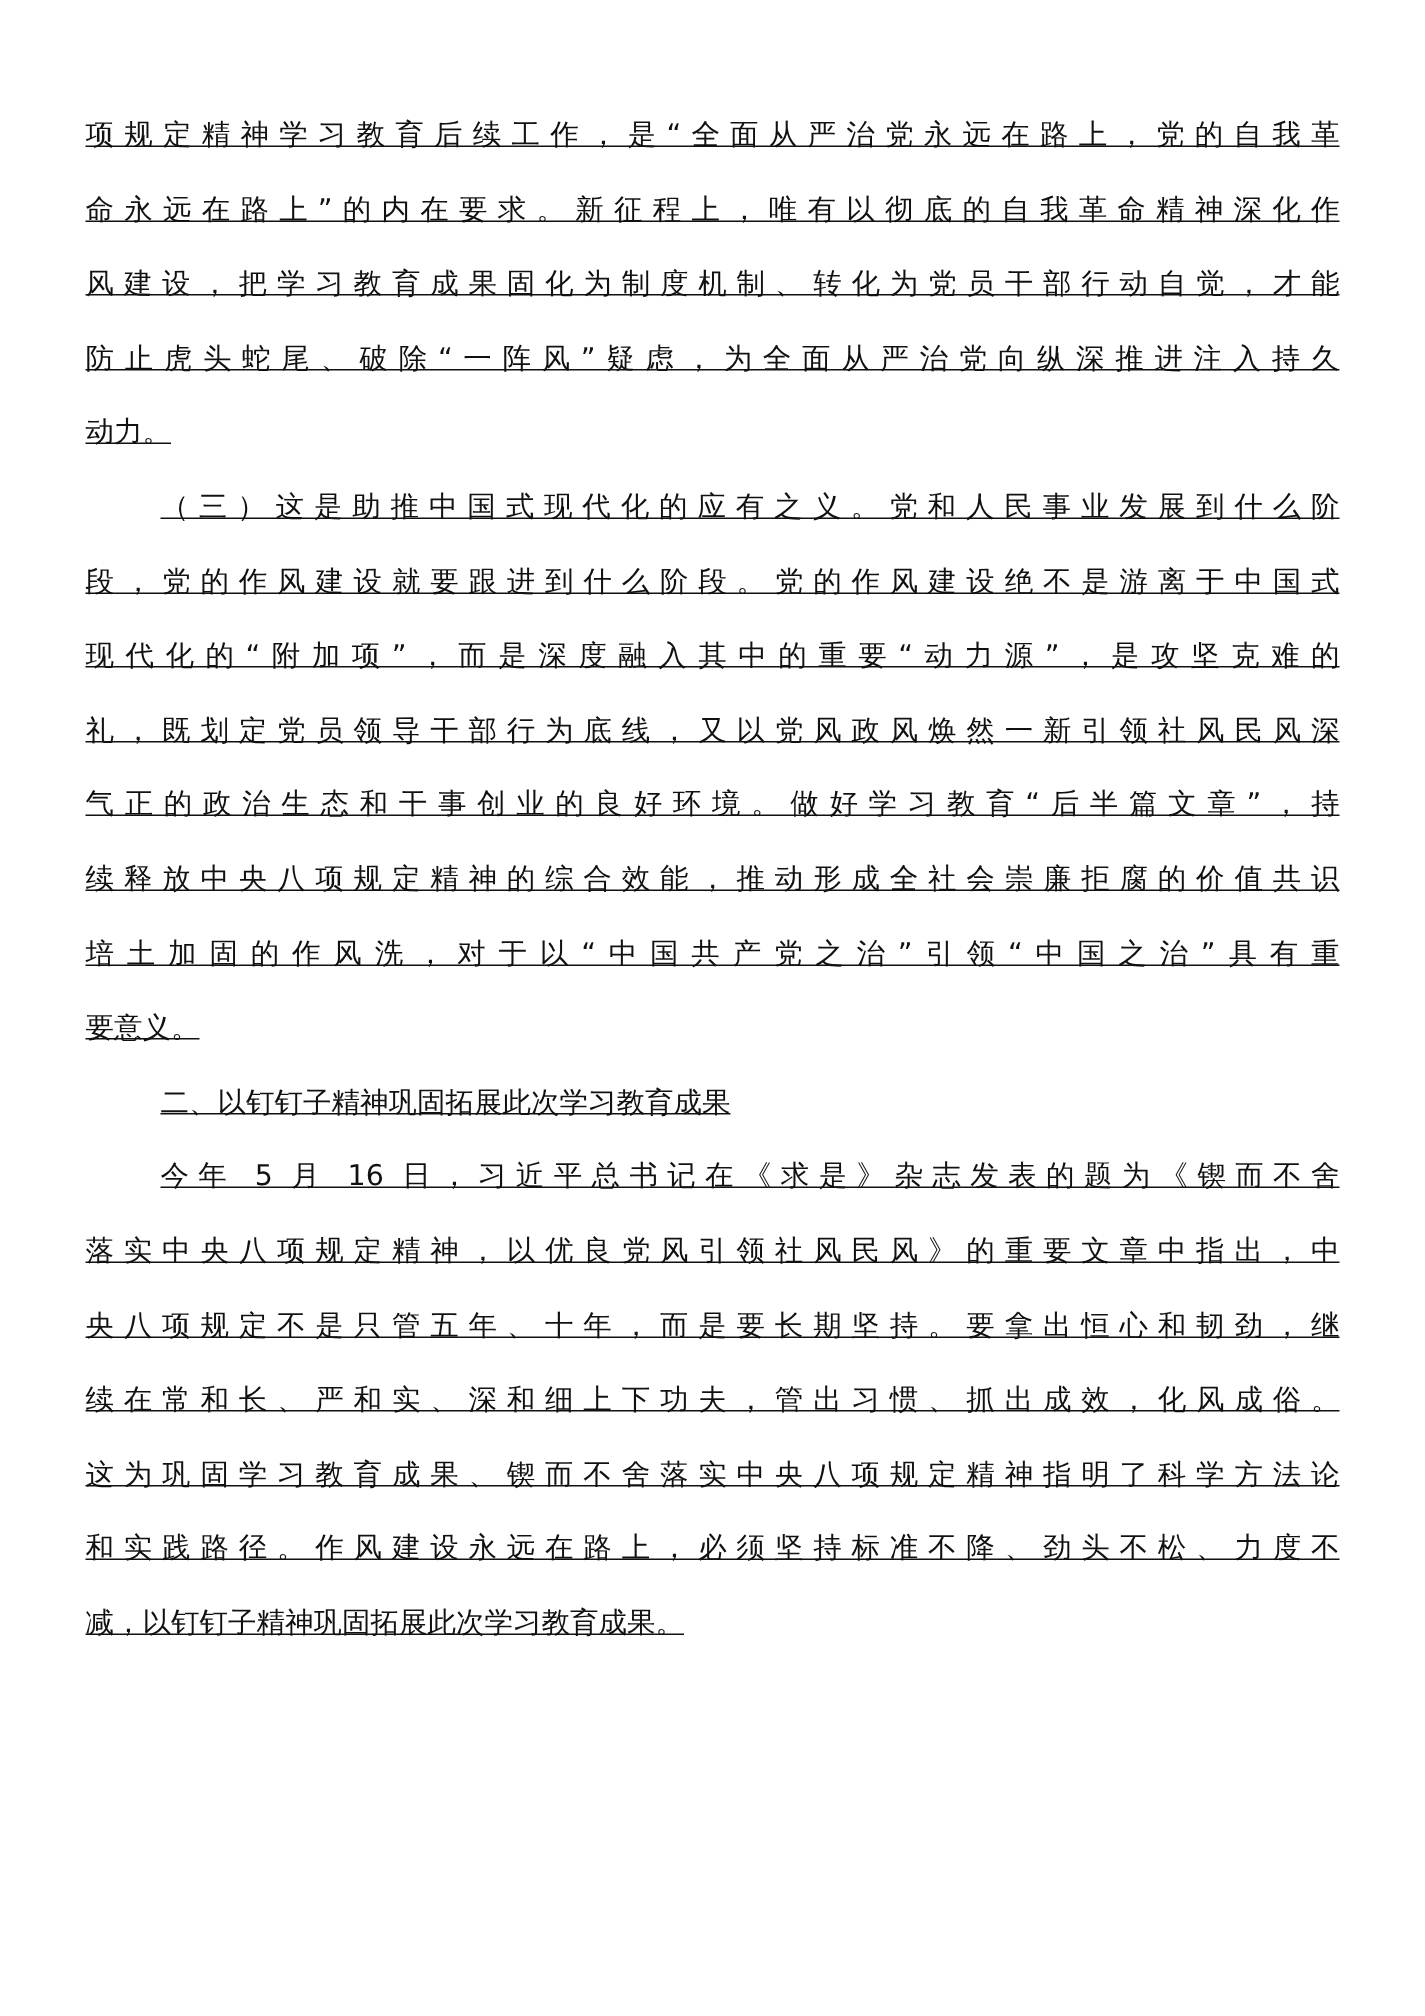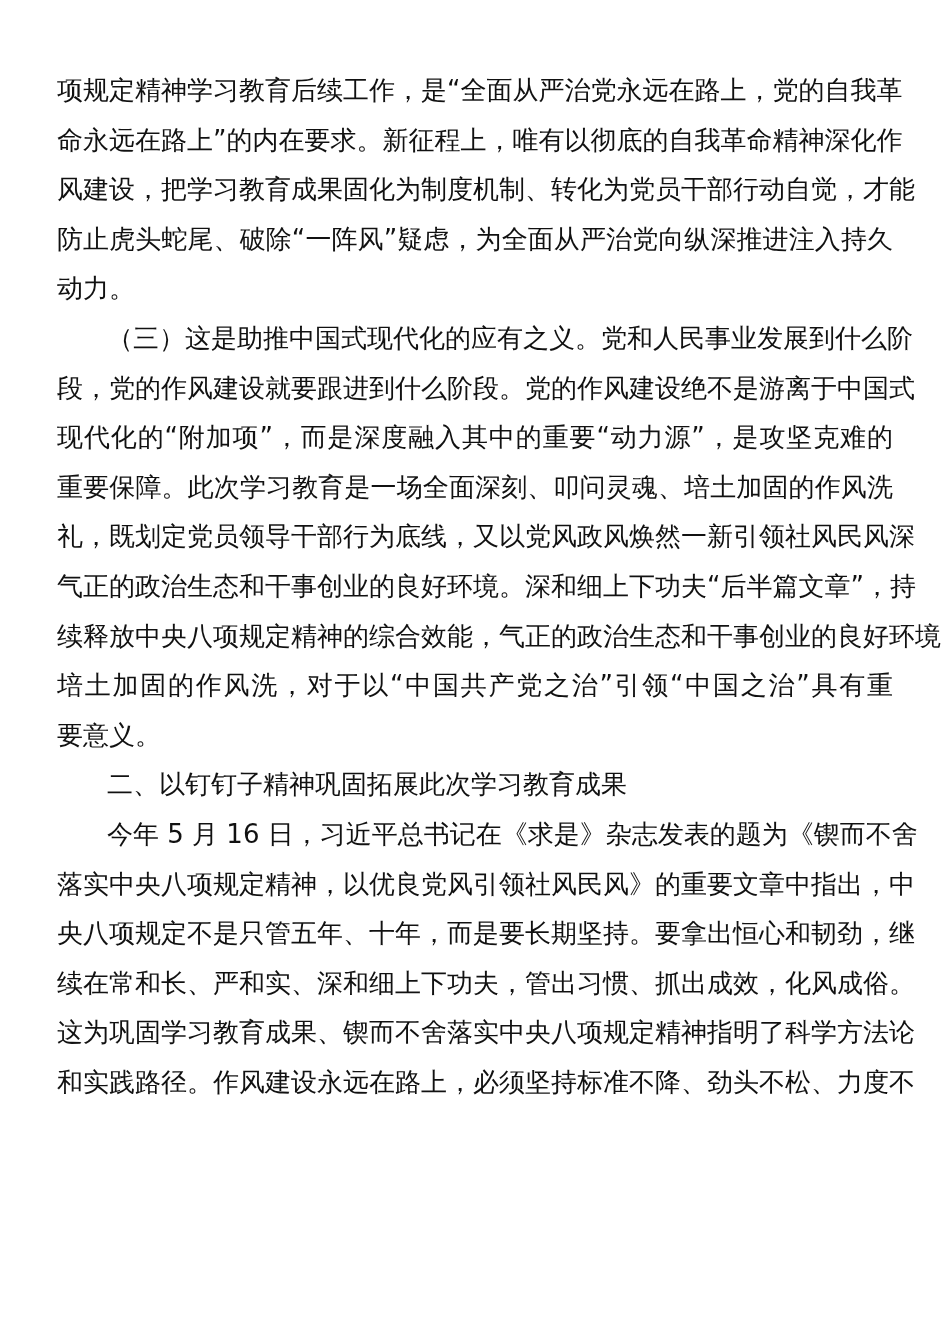--- a/index.html
+++ b/index.html
@@ -17,25 +17,26 @@
   }
   .page {
     position: absolute;
     left: 57px;
     top: 66px;
     width: 836px;
   }
   .line {
     height: 49.6px;
     line-height: 49.6px;
-    font-size: 26px;
+    font-size: 19px;
     white-space: nowrap;
     text-align: justify;
     text-align-last: justify;
     letter-spacing: 0;
+    text-decoration: underline;
   }
   .line.last {
     text-align-last: left;
   }
   .indent {
     padding-left: 50px;
   }
 </style>
 </head>
 <body>
@@ -47,34 +48,34 @@
     <div class="line">命永远在路上”的内在要求。新征程上，唯有以彻底的自我革命精神深化作</div>
     <div class="line">风建设，把学习教育成果固化为制度机制、转化为党员干部行动自觉，才能</div>
     <div class="line">防止虎头蛇尾、破除“一阵风”疑虑，为全面从严治党向纵深推进注入持久</div>
     <div class="line last">动力。</div>
   </div>
 
   <div class="paragraph">
     <div class="line indent">（三）这是助推中国式现代化的应有之义。党和人民事业发展到什么阶</div>
     <div class="line">段，党的作风建设就要跟进到什么阶段。党的作风建设绝不是游离于中国式</div>
     <div class="line">现代化的“附加项”，而是深度融入其中的重要“动力源”，是攻坚克难的</div>
-    <div class="line">重要保障。此次学习教育是一场全面深刻、叩问灵魂、培土加固的作风洗</div>
     <div class="line">礼，既划定党员领导干部行为底线，又以党风政风焕然一新引领社风民风深</div>
-    <div class="line">气正的政治生态和干事创业的良好环境。深和细上下功夫“后半篇文章”，持</div>
-    <div class="line">续释放中央八项规定精神的综合效能，气正的政治生态和干事创业的良好环境</div>
+    <div class="line">气正的政治生态和干事创业的良好环境。做好学习教育“后半篇文章”，持</div>
+    <div class="line">续释放中央八项规定精神的综合效能，推动形成全社会崇廉拒腐的价值共识</div>
     <div class="line">培土加固的作风洗，对于以“中国共产党之治”引领“中国之治”具有重</div>
     <div class="line last">要意义。</div>
   </div>
 
   <div class="paragraph">
     <div class="line indent last">二、以钉钉子精神巩固拓展此次学习教育成果</div>
   </div>
 
   <div class="paragraph">
     <div class="line indent">今年 5 月 16 日，习近平总书记在《求是》杂志发表的题为《锲而不舍</div>
     <div class="line">落实中央八项规定精神，以优良党风引领社风民风》的重要文章中指出，中</div>
     <div class="line">央八项规定不是只管五年、十年，而是要长期坚持。要拿出恒心和韧劲，继</div>
     <div class="line">续在常和长、严和实、深和细上下功夫，管出习惯、抓出成效，化风成俗。</div>
     <div class="line">这为巩固学习教育成果、锲而不舍落实中央八项规定精神指明了科学方法论</div>
     <div class="line">和实践路径。作风建设永远在路上，必须坚持标准不降、劲头不松、力度不</div>
+    <div class="line last">减，以钉钉子精神巩固拓展此次学习教育成果。</div>
   </div>
 
 </div>
 
 </body></html>

